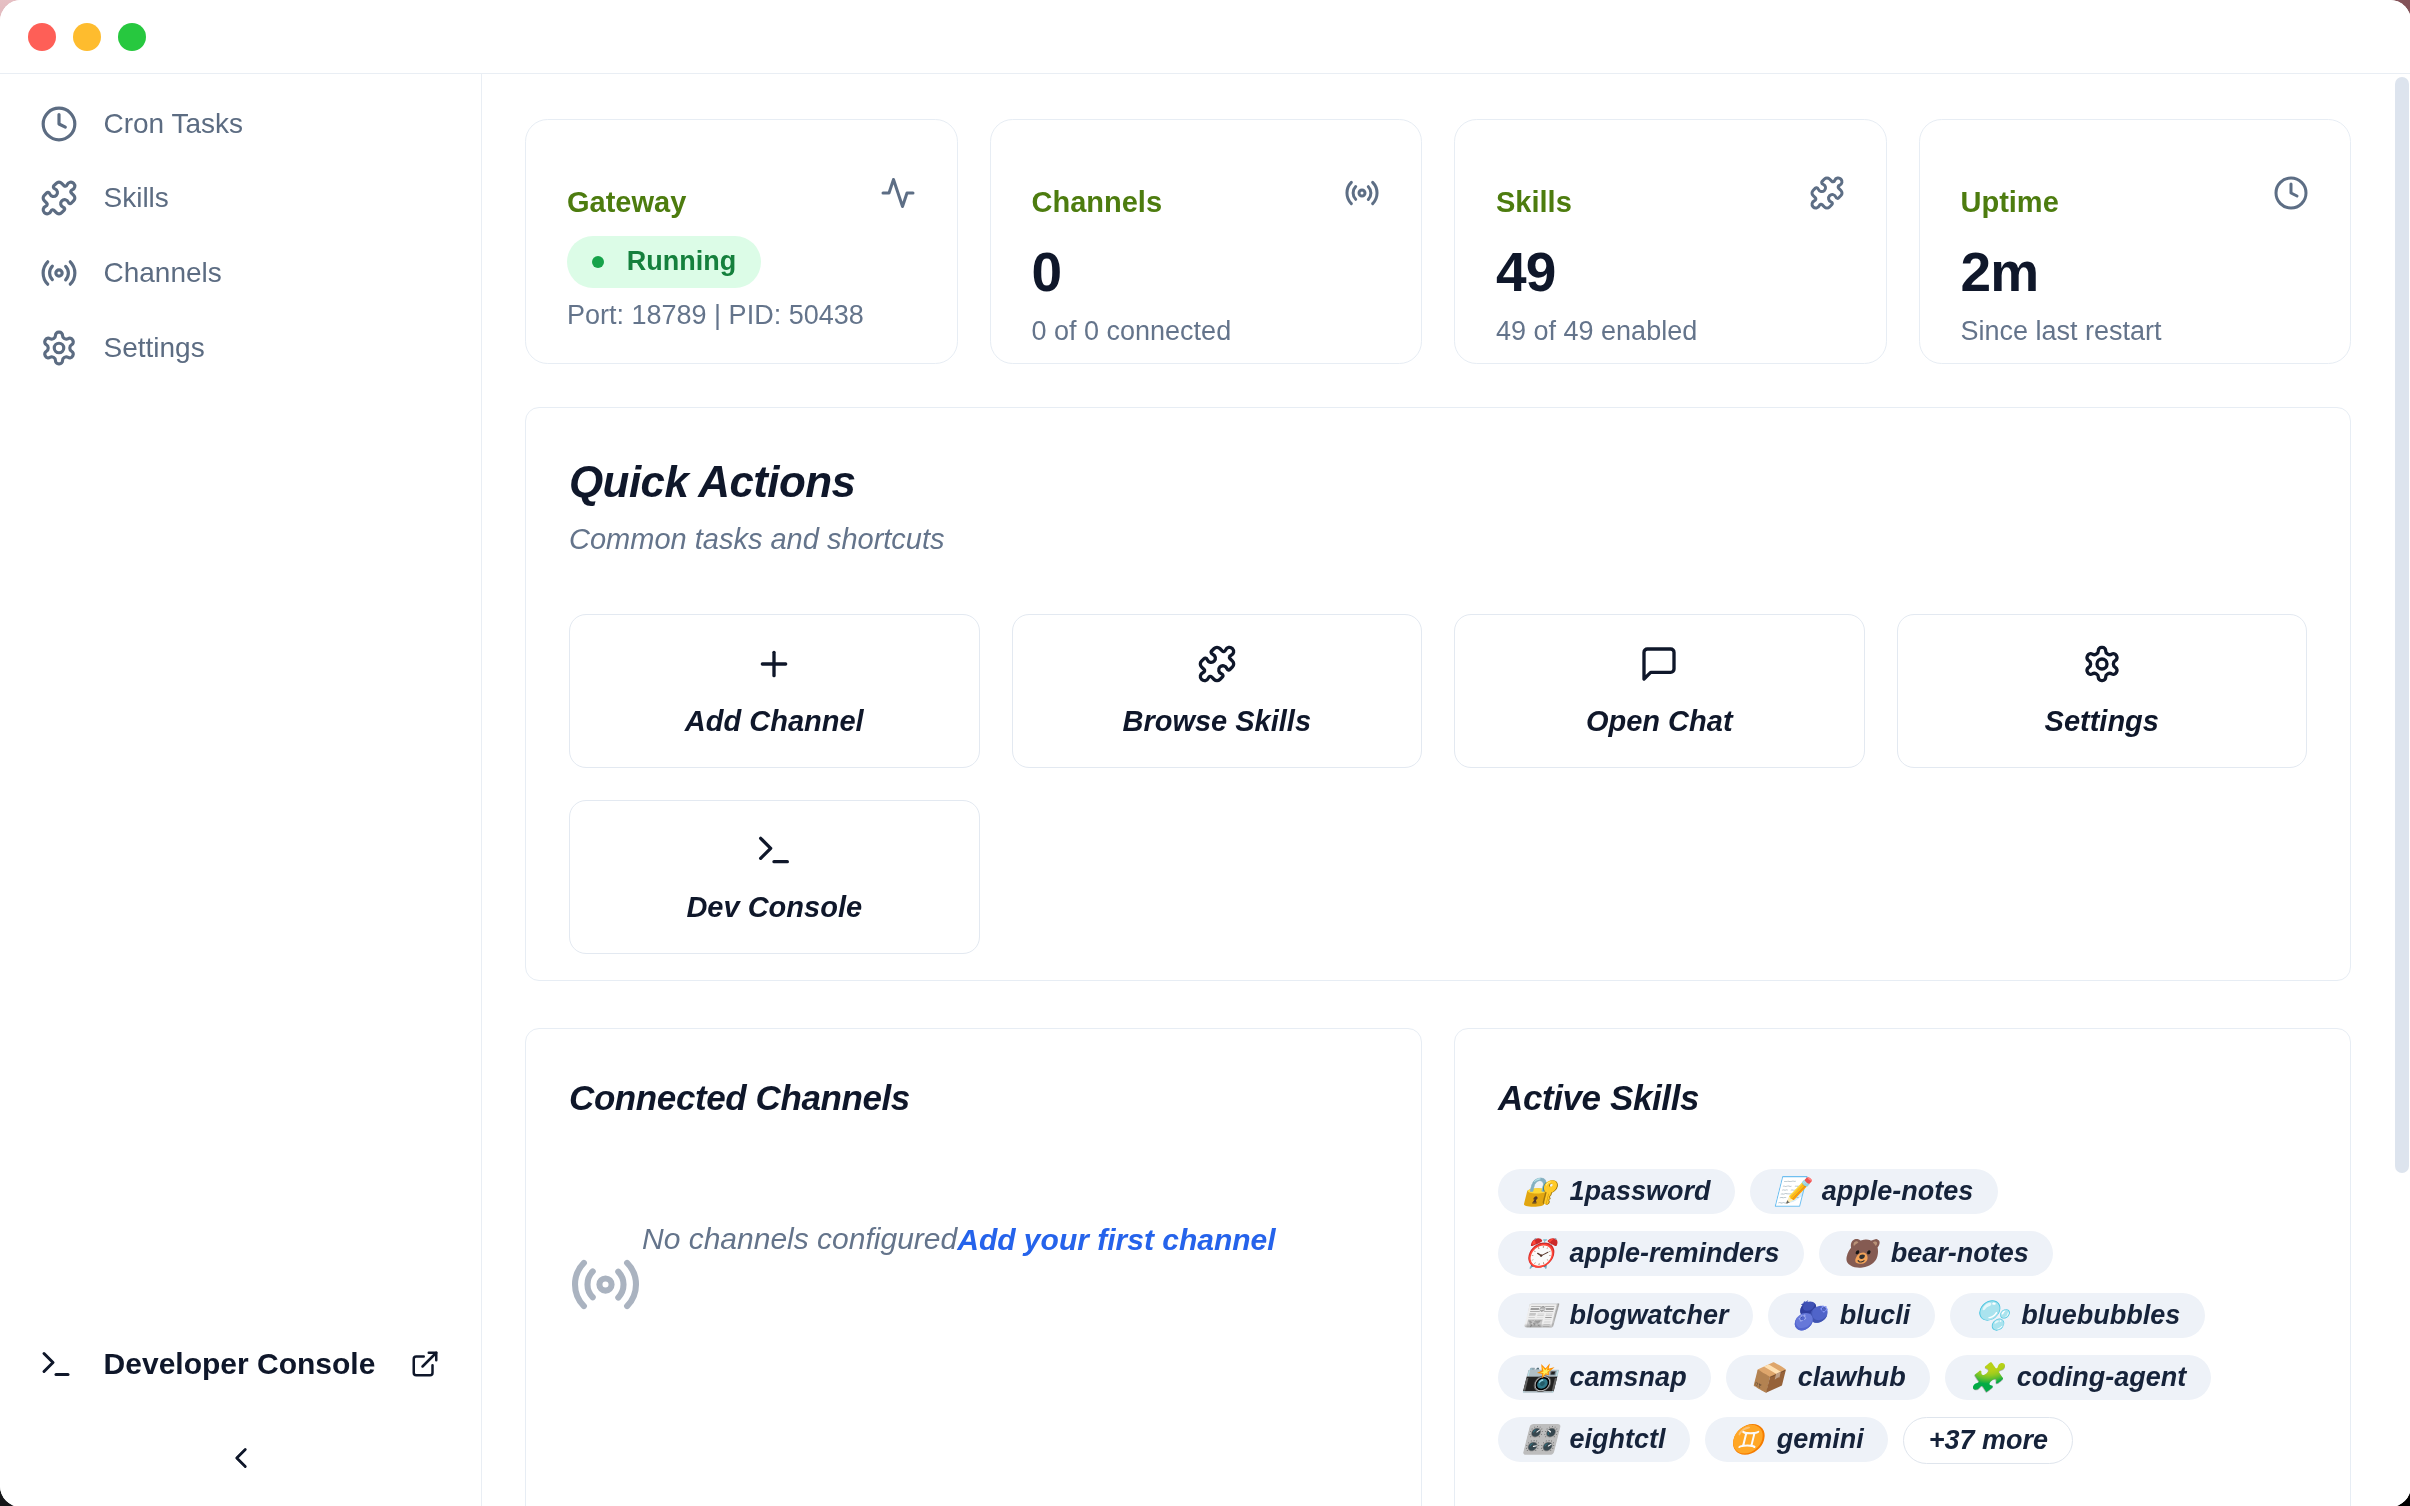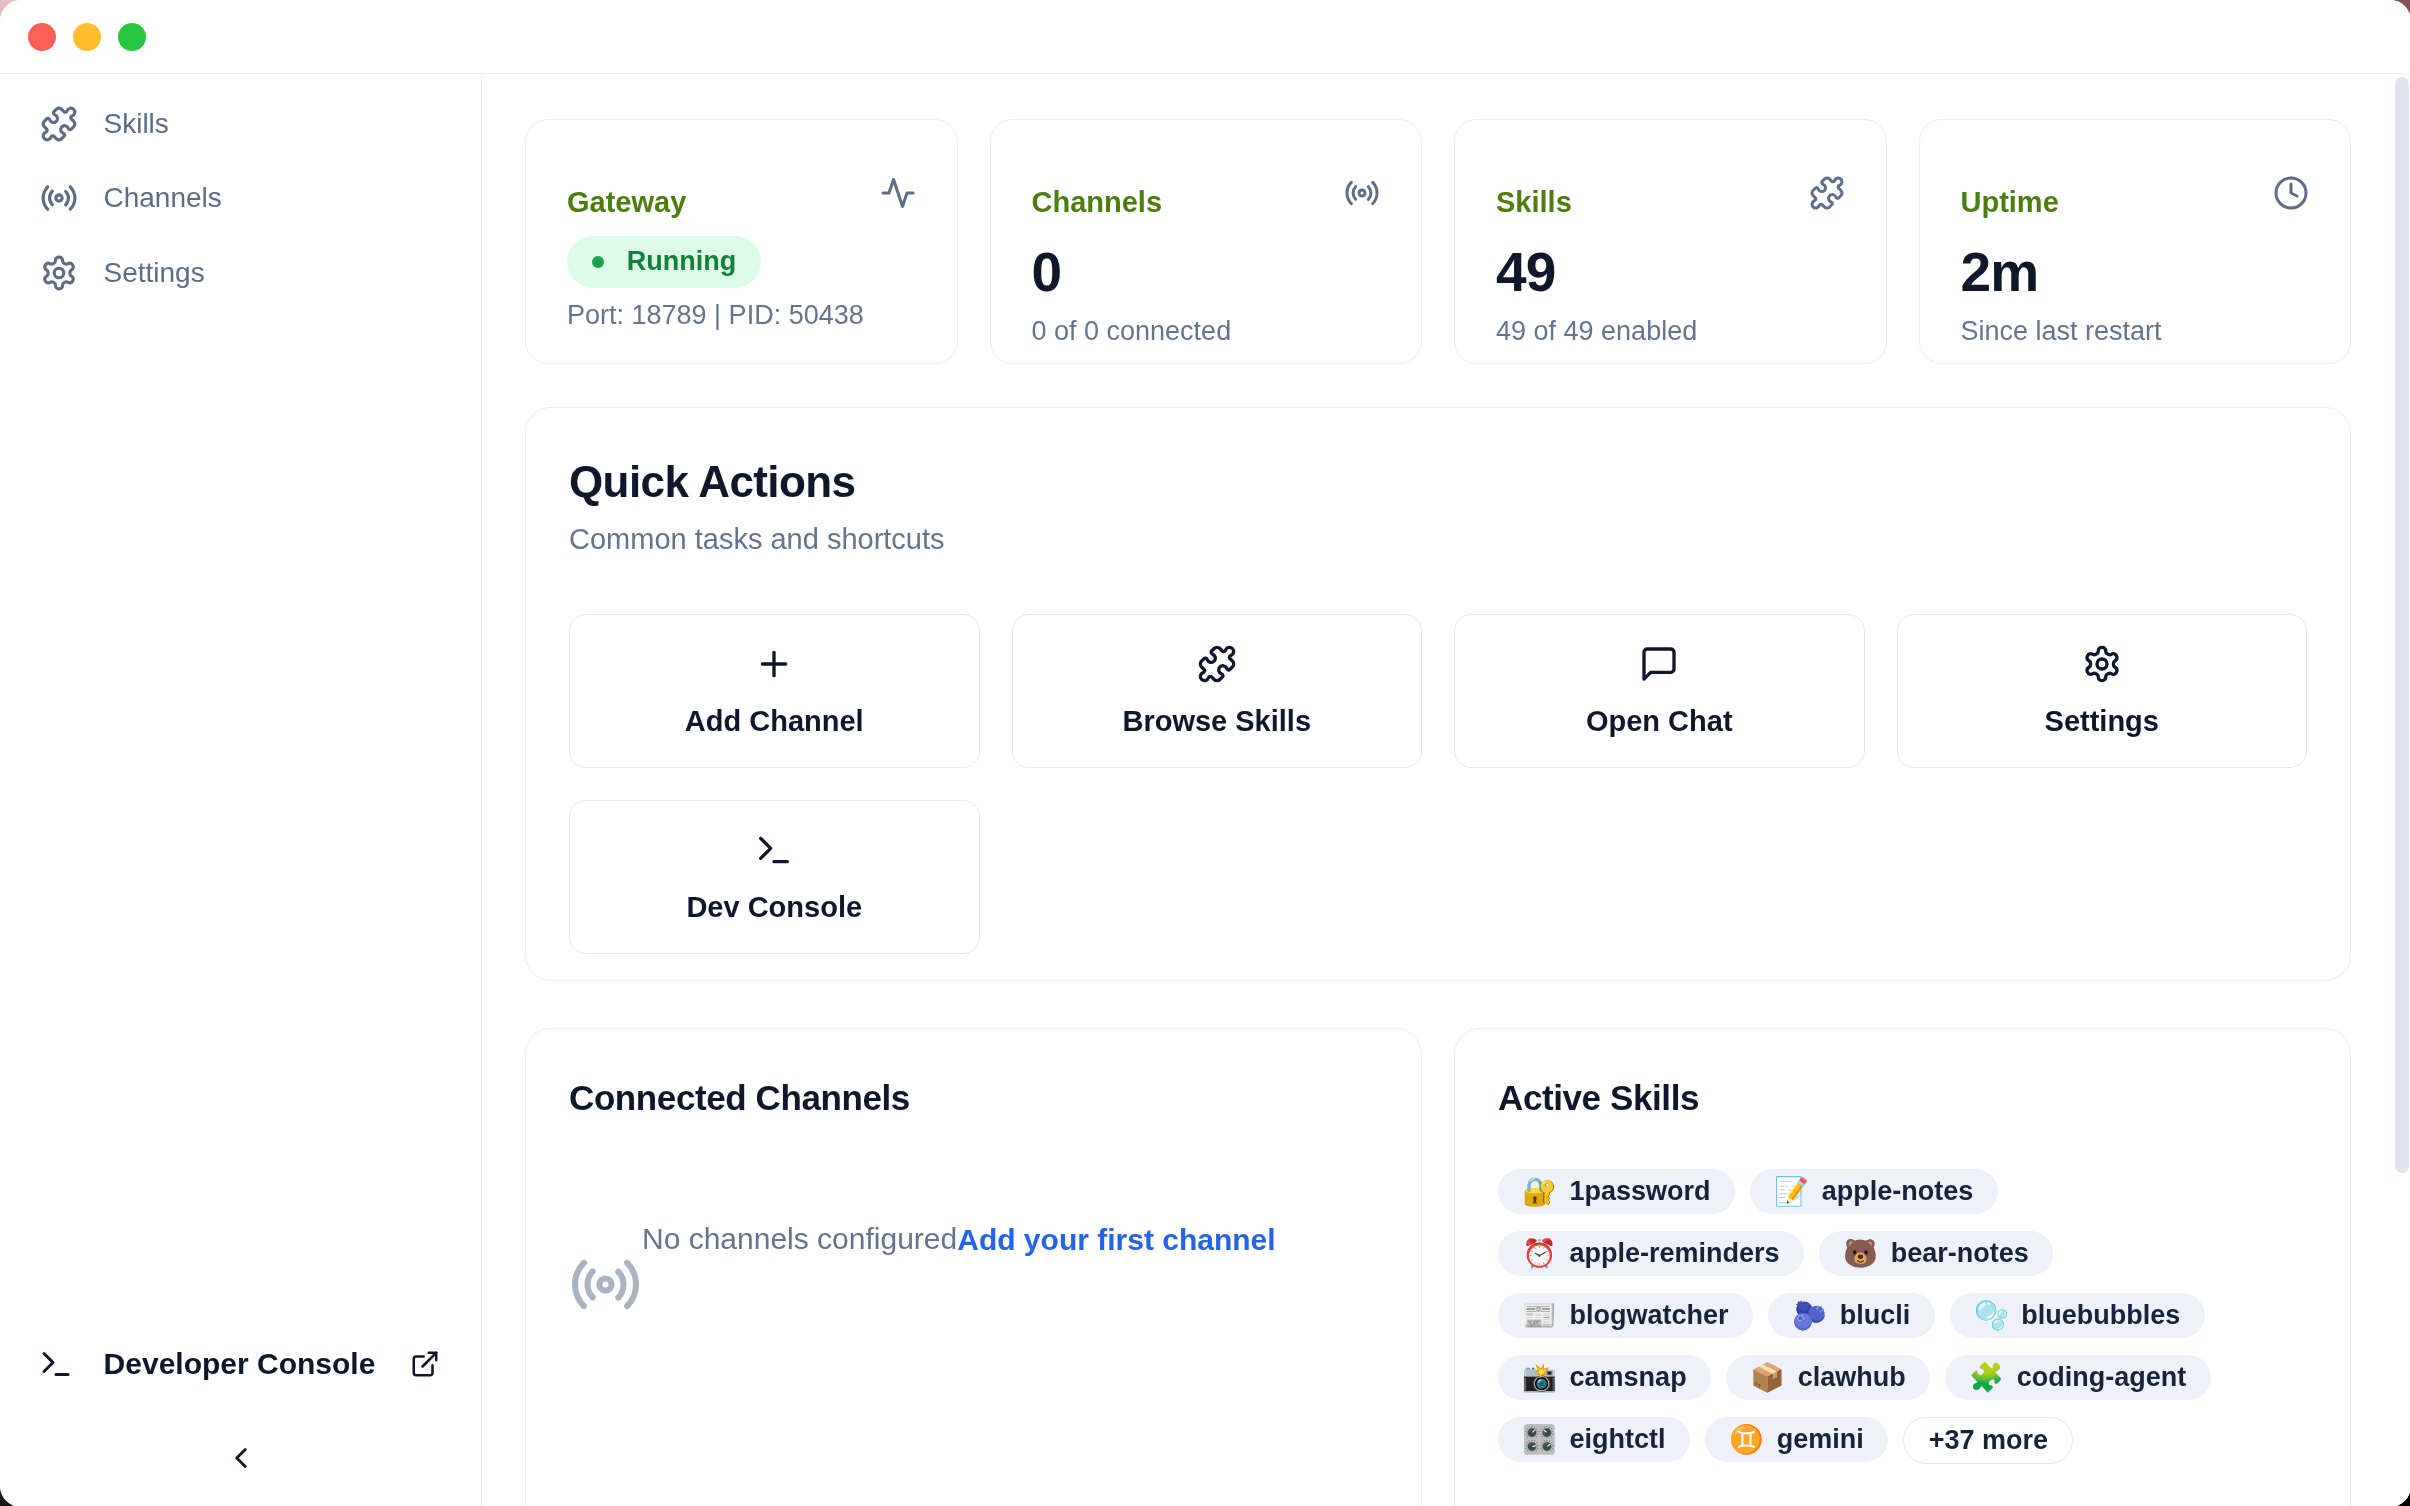--- a/index.html
+++ b/index.html
@@ -34,21 +34,21 @@
   .main{flex:1;min-width:0;background:#fff;padding:45px 60px 0 43px;overflow:hidden;}
   .stat-row{display:flex;gap:32px;}
   .stat-card{flex:1;box-sizing:border-box;height:245px;background:#fff;border:1.9px solid #e7edf4;border-radius:22.6px;padding:47px 41px 0;}
   .stat-head{display:flex;align-items:center;justify-content:space-between;}
   .stat-title{font-size:29px;font-weight:700;color:#4d7c0f;margin-top:19px;}
   .stat-head .icon{width:36px;height:36px;color:#5d6e85;}
   .stat-value{margin-top:21px;font-size:55px;font-weight:800;color:#0f172a;letter-spacing:-0.9px;}
   .stat-detail{margin-top:12.2px;font-size:27px;color:#64748b;}
   .badge{display:inline-flex;align-items:center;gap:23px;margin-top:17px;background:#dcfce7;border-radius:941px;padding:10.4px 24.5px;font-size:27px;font-weight:700;color:#15803d;}
   .badge .dot{width:12.2px;height:12.2px;border-radius:50%;background:#16a34a;}
-  .panel{background:#fff;border:1.9px solid #e7edf4;border-radius:26px;box-sizing:border-box;}
+  .panel{background:#fff;border:1.9px solid #e7edf4;border-radius:14px;box-sizing:border-box;font-style:italic;}
   .qa{margin-top:43px;height:574px;padding:49px 43px 0;}
   .qa-title{margin:0;font-size:44px;font-weight:700;color:#0f172a;letter-spacing:-0.6px;}
   .qa-sub{margin-top:16px;font-size:29px;color:#64748b;}
   .qa-grid{margin-top:58px;display:grid;grid-template-columns:repeat(4,1fr);gap:32px;}
   .action{height:154px;box-sizing:border-box;background:#fff;border:1.9px solid #e3e9f1;border-radius:17px;display:flex;flex-direction:column;align-items:center;justify-content:center;cursor:pointer;}
   .action .icon{width:40px;height:40px;color:#0f172a;}
   .action-label{margin-top:21px;font-size:29px;font-weight:600;color:#0f172a;}
   .bottom-row{margin-top:47px;display:flex;gap:32px;}
   .bottom-card{flex:1;height:621px;padding:49px 43px 0;}
   .sec-title{margin:0;font-size:35px;font-weight:700;color:#0f172a;letter-spacing:-0.4px;}
@@ -75,20 +75,29 @@
   </div>
 
   <div class="app">
 
     <aside class="sidebar">
       <nav>
 
           <div class="nav-item">
             <span class="icon">
               <svg viewBox="0 0 24 24" fill="none" stroke="currentColor" stroke-width="2" stroke-linecap="round" stroke-linejoin="round">
+                <circle cx="12" cy="12" r="10"></circle>
+                <polyline points="12 6 12 12 16 14"></polyline>
+              </svg>
+            </span>
+            <span>Cron Tasks</span>
+          </div>
+          <div class="nav-item">
+            <span class="icon">
+              <svg viewBox="0 0 24 24" fill="none" stroke="currentColor" stroke-width="2" stroke-linecap="round" stroke-linejoin="round">
                 <path d="M19.439 7.85c-.049.322.059.648.289.878l1.568 1.568c.47.47.706 1.087.706 1.704s-.235 1.233-.706 1.704l-1.611 1.611a.98.98 0 0 1-.837.276c-.47-.07-.802-.48-.968-.925a2.501 2.501 0 1 0-3.214 3.214c.446.166.855.497.925.968a.979.979 0 0 1-.276.837l-1.61 1.61a2.404 2.404 0 0 1-1.705.707 2.402 2.402 0 0 1-1.704-.706l-1.568-1.568a1.026 1.026 0 0 0-.877-.29c-.493.074-.84.504-1.02.968a2.5 2.5 0 1 1-3.237-3.237c.464-.18.894-.527.967-1.02a1.026 1.026 0 0 0-.289-.877l-1.568-1.568A2.402 2.402 0 0 1 1.998 12c0-.617.236-1.234.706-1.704L4.23 8.77c.24-.24.581-.353.917-.303.515.077.877.528 1.073 1.01a2.5 2.5 0 1 0 3.259-3.259c-.482-.196-.933-.558-1.01-1.073-.05-.336.062-.676.303-.917l1.525-1.525A2.402 2.402 0 0 1 12 1.998c.617 0 1.234.236 1.704.706l1.568 1.568c.23.23.556.338.877.29.493-.074.84-.504 1.02-.968a2.5 2.5 0 1 1 3.237 3.237c-.464.18-.894.527-.967 1.02Z"></path>
               </svg>
             </span>
             <span>Skills</span>
           </div>
           <div class="nav-item">
             <span class="icon">
               <svg viewBox="0 0 24 24" fill="none" stroke="currentColor" stroke-width="2" stroke-linecap="round" stroke-linejoin="round">
                 <path d="M4.9 19.1C1 15.2 1 8.8 4.9 4.9"></path>
                 <path d="M7.8 16.2c-2.3-2.3-2.3-6.1 0-8.5"></path>

